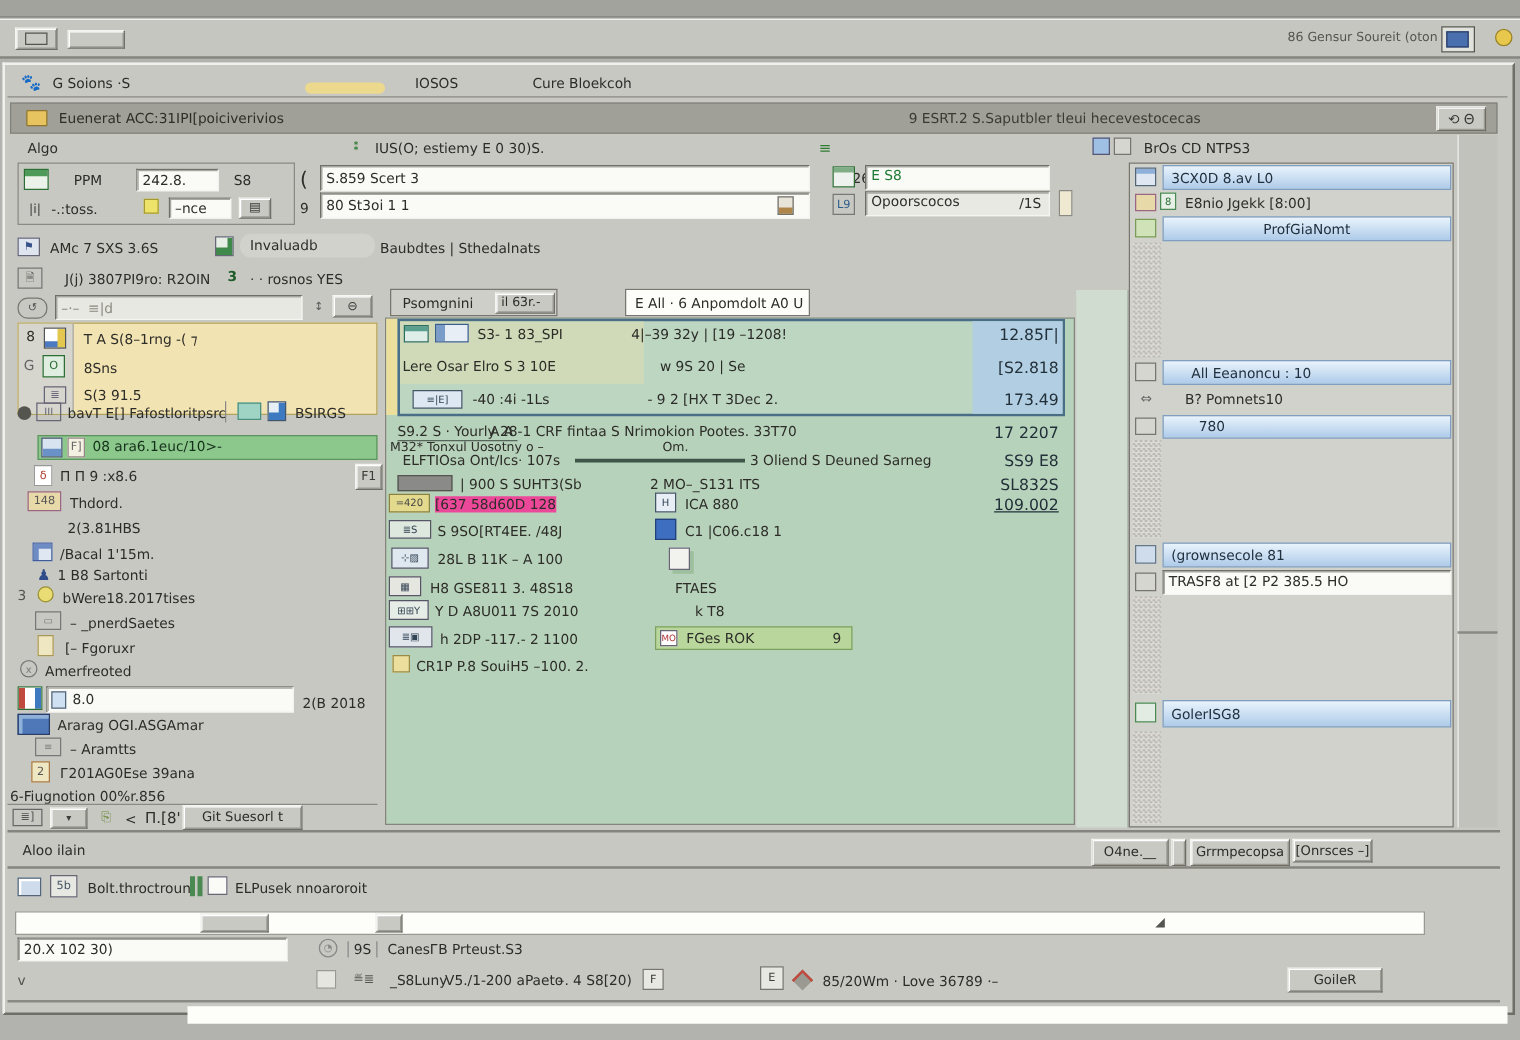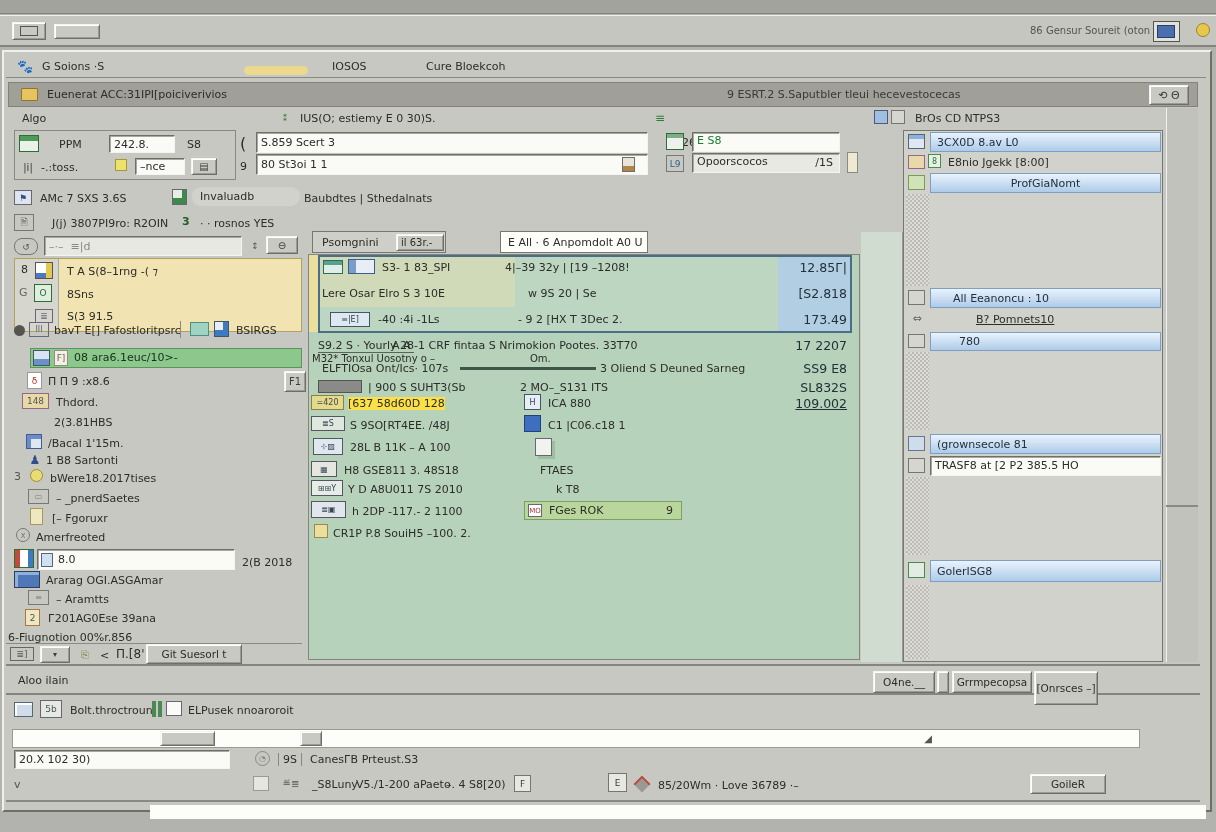--- a/index.html
+++ b/index.html
@@ -235,21 +235,21 @@
 <span class="a sep" style="left:460px;top:367px;width:136px;height:3px;background:#3f5548;"></span>
 <span class="a t" style="left:600px;top:362px;">3 Oliend S Deuned Sarneg</span>
 <div class="a num" style="left:742px;top:361px;width:105px;">SS9 Е8</div>
 
 <span class="a" style="left:318px;top:380px;width:44px;height:13px;background:#8a8a88;border:1px solid #55554f;"></span>
 <span class="a t" style="left:368px;top:381px;">| 900 S SUHT3(Sb</span>
 <span class="a t" style="left:520px;top:381px;">2 MO–_S131 ITS</span>
 <div class="a num" style="left:742px;top:380px;width:105px;">SL832S</div>
 
 <span class="a ic" style="left:311px;top:395px;width:33px;height:15px;background:#e3da8e;border:1px solid #8a8244;color:#444;font-size:8px;">=420</span>
-<span class="a t" style="left:348px;top:397px;background:#fde047;">[637 58d60D  128</span>
+<span class="a t" style="left:348px;top:397px;background:#ec4899;">[637 58d60D  128</span>
 <span class="a ic" style="left:524px;top:394px;width:17px;height:16px;border:1px solid #456;background:#e8eef6;color:#345;font-size:8px;">H</span>
 <span class="a t" style="left:548px;top:397px;">ICA 880</span>
 <div class="a num" style="left:742px;top:396px;width:105px;text-decoration:underline;">109.002</div>
 
 <span class="a ic" style="left:311px;top:416px;width:34px;height:15px;border:1px solid #556;background:#dfe8df;color:#345;font-size:8px;">≣S</span>
 <span class="a t" style="left:350px;top:419px;">S 9SO[RT4ЕЕ. /48J</span>
 <span class="a" style="left:524px;top:415px;width:17px;height:17px;background:#3e6ec0;border:1px solid #23407a;"></span>
 <span class="a t" style="left:548px;top:419px;">C1 |C06.c18 1</span>
 
 <span class="a ic" style="left:313px;top:438px;width:30px;height:17px;border:1px solid #556;background:#dfe8ee;color:#345;font-size:8px;">⊹▨</span>
@@ -297,21 +297,21 @@
 <div class="a bb" style="left:930px;top:173px;width:231px;height:20px;justify-content:center;">
     <span>ProfGiaNomt</span>
   </div>
 
 <span class="a icbox" style="left:908px;top:290px;width:17px;height:15px;"></span>
 <div class="a bb" style="left:930px;top:288px;width:231px;height:20px;padding-left:22px;">
     <span>All Eeanoncu : 10</span>
   </div>
 
 <span class="a ic" style="left:906px;top:310px;width:22px;height:16px;color:#666;font-size:11px;">⇔</span>
-<span class="a t" style="left:976px;top:313px;text-decoration:underline;">B? Pomnets10</span>
+<span class="a t" style="left:948px;top:313px;">B? Pomnets10</span>
 
 <span class="a icbox" style="left:908px;top:334px;width:17px;height:14px;"></span>
 <div class="a bb" style="left:930px;top:332px;width:231px;height:19px;padding-left:28px;">
     <span>780</span>
   </div>
 
 <span class="a" style="left:908px;top:436px;width:17px;height:15px;background:#cfdcec;border:1px solid #678;"></span>
 <div class="a bb" style="left:930px;top:434px;width:231px;height:20px;">
     <span>(grownsecole  81</span>
   </div>
@@ -325,21 +325,21 @@
   </div>
 
 <div class="a" style="left:1166px;top:108px;width:32px;height:554px;background:#c2c2bd;border-left:1px solid #f0f0ec;"></div>
 <div class="a sep" style="left:1166px;top:505px;width:32px;height:2px;"></div>
 
 <div class="a" style="left:6px;top:664px;width:1194px;height:31px;border-top:2px solid #85857f;border-bottom:2px solid #85857f;"></div>
 <span class="a t" style="left:18px;top:674px;">Aloo ilain</span>
 <div class="a btn" style="left:873px;top:671px;width:62px;height:22px;">O4ne.__</div>
 <div class="a raised" style="left:937px;top:671px;width:12px;height:22px;"></div>
 <div class="a btn" style="left:952px;top:671px;width:80px;height:22px;">Grrmpecopsa</div>
-<div class="a btn" style="left:1034px;top:671px;width:64px;height:34px;">[Onrsces –]</div>
+<div class="a btn" style="left:1034px;top:671px;width:64px;height:19px;">[Onrsces –]</div>
 
 <span class="a" style="left:14px;top:702px;width:19px;height:15px;background:#cfdcec;border:1px solid #567;box-shadow:inset 2px 2px 0 #fff;"></span>
 <span class="a ic" style="left:40px;top:700px;width:22px;height:18px;border:1px solid #667;background:#e8e8e2;color:#456;font-size:9px;">5b</span>
 <span class="a t" style="left:70px;top:704px;">Bolt.throctroun</span>
 <span class="a" style="left:152px;top:701px;width:4px;height:16px;background:#4a8a52;box-shadow:6px 0 0 #4a8a52;"></span>
 <span class="a" style="left:166px;top:701px;width:16px;height:15px;background:#fafaf6;border:1px solid #667;"></span>
 <span class="a t" style="left:188px;top:704px;">ELPusek nnoaroroit</span>
 
 <div class="a white" style="left:12px;top:729px;width:1128px;height:19px;border:1px solid #9a9a92;"></div>
 <div class="a raised" style="left:160px;top:731px;width:55px;height:15px;"></div>

